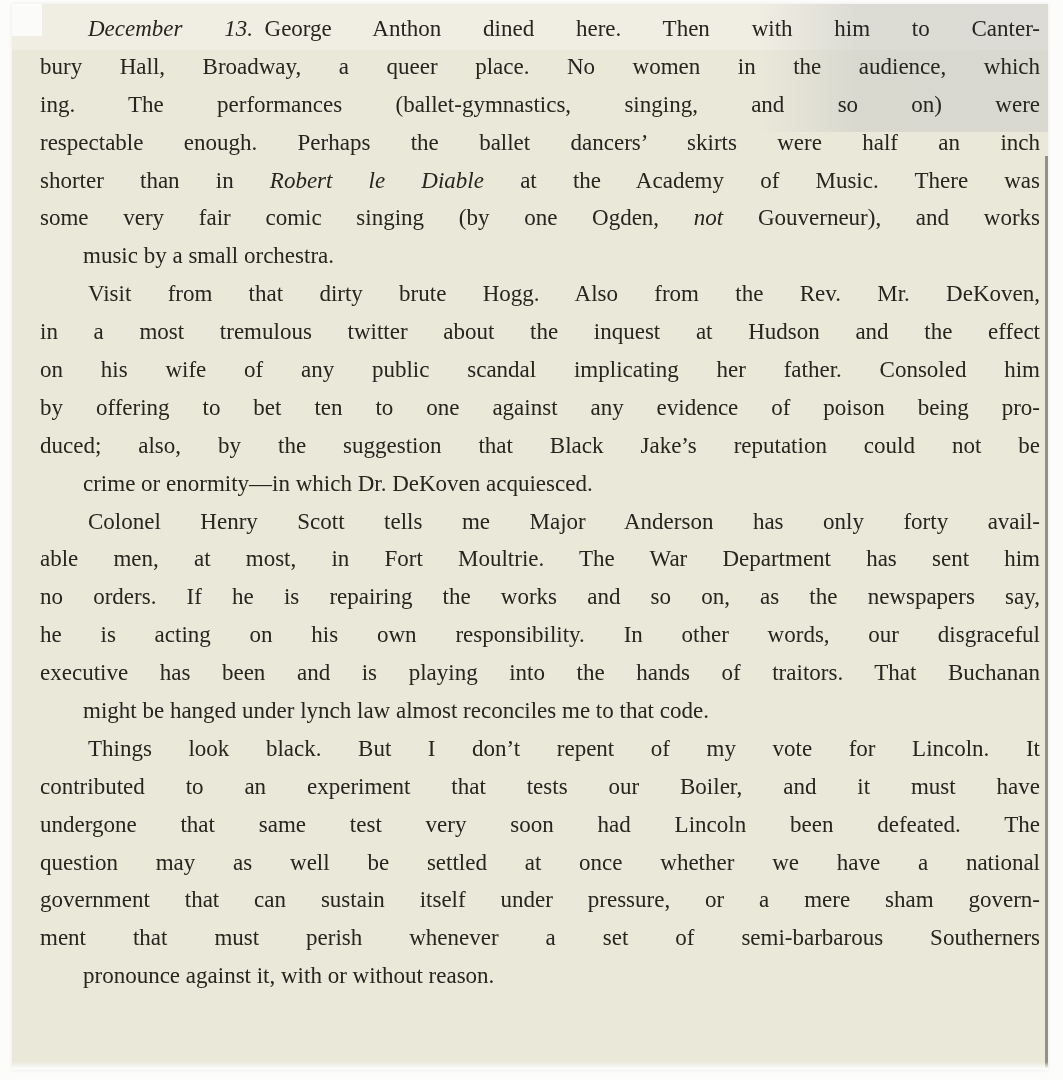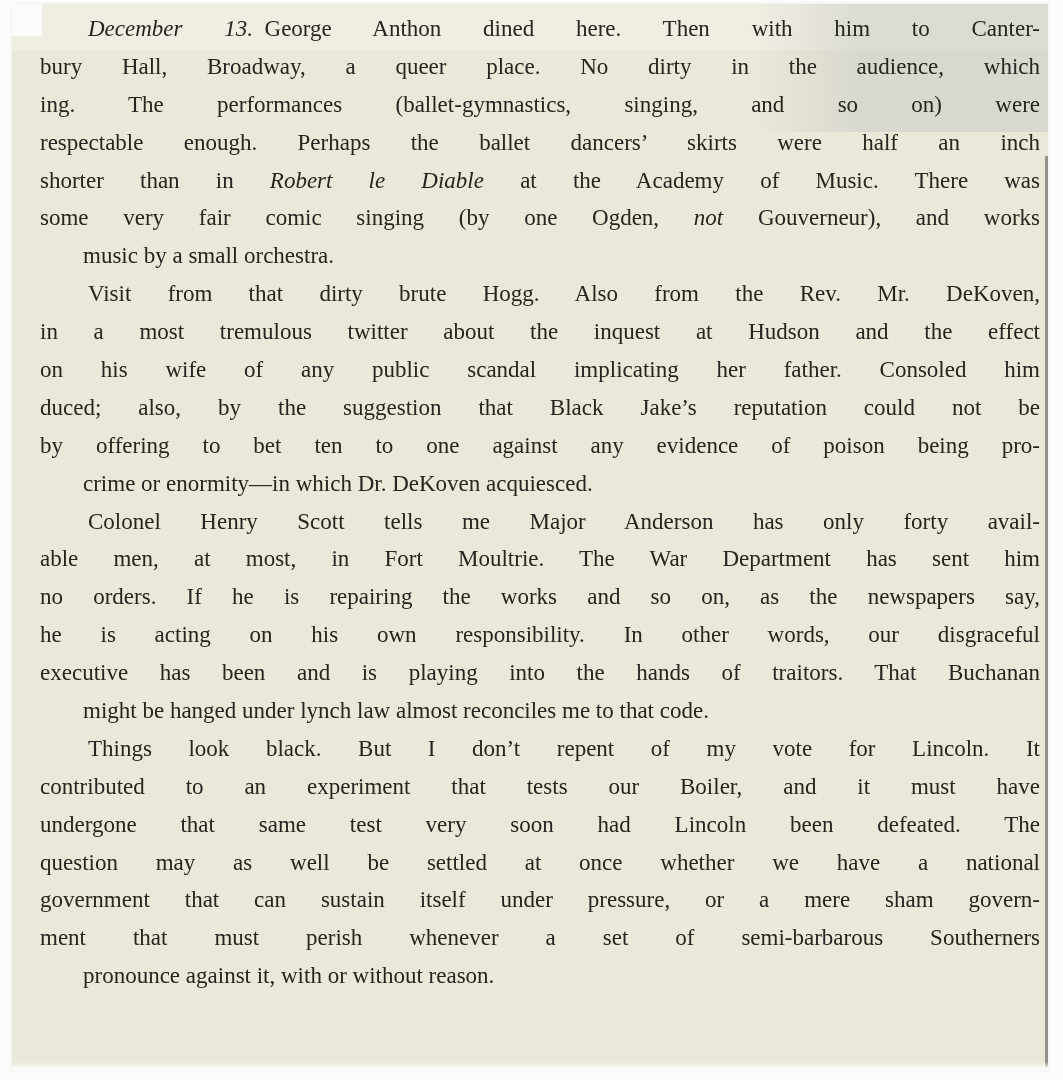--- a/index.html
+++ b/index.html
@@ -92,31 +92,31 @@
 </style>
 </head>
 <body>
 
 <div class="scan-page">
   <div class="band-top"></div>
   <div class="band-top-right"></div>
   <div class="corner-top-left"></div>
   <div class="page-text">
       <div class="line firstline"><span class="it">December 13.</span><span> George Anthon dined here. Then with him to Canter-</span></div>
-      <div class="line"><span>bury Hall, Broadway, a queer place. No dirty in the audience, which</span></div>
+      <div class="line"><span>bury Hall, Broadway, a queer place. No women in the audience, which</span></div>
       <div class="line"><span>ing. The performances (ballet-gymnastics, singing, and so on) were</span></div>
       <div class="line"><span>respectable enough. Perhaps the ballet dancers’ skirts were half an inch</span></div>
       <div class="line"><span>shorter than in </span><span class="it">Robert le Diable</span><span> at the Academy of Music. There was</span></div>
       <div class="line"><span>some very fair comic singing (by one Ogden, </span><span class="it">not</span><span> Gouverneur), and works</span></div>
       <div class="line lastline"><span>music by a small orchestra.</span></div>
       <div class="line firstline"><span>Visit from that dirty brute Hogg. Also from the Rev. Mr. DeKoven,</span></div>
       <div class="line"><span>in a most tremulous twitter about the inquest at Hudson and the effect</span></div>
       <div class="line"><span>on his wife of any public scandal implicating her father. Consoled him</span></div>
+      <div class="line"><span>by offering to bet ten to one against any evidence of poison being pro-</span></div>
       <div class="line"><span>duced; also, by the suggestion that Black Jake’s reputation could not be</span></div>
-      <div class="line"><span>by offering to bet ten to one against any evidence of poison being pro-</span></div>
       <div class="line lastline"><span>crime or enormity—in which Dr. DeKoven acquiesced.</span></div>
       <div class="line firstline"><span>Colonel Henry Scott tells me Major Anderson has only forty avail-</span></div>
       <div class="line"><span>able men, at most, in Fort Moultrie. The War Department has sent him</span></div>
       <div class="line"><span>no orders. If he is repairing the works and so on, as the newspapers say,</span></div>
       <div class="line"><span>he is acting on his own responsibility. In other words, our disgraceful</span></div>
       <div class="line"><span>executive has been and is playing into the hands of traitors. That Buchanan</span></div>
       <div class="line lastline"><span>might be hanged under lynch law almost reconciles me to that code.</span></div>
       <div class="line firstline"><span>Things look black. But I don’t repent of my vote for Lincoln. It</span></div>
       <div class="line"><span>contributed to an experiment that tests our Boiler, and it must have</span></div>
       <div class="line"><span>undergone that same test very soon had Lincoln been defeated. The</span></div>

